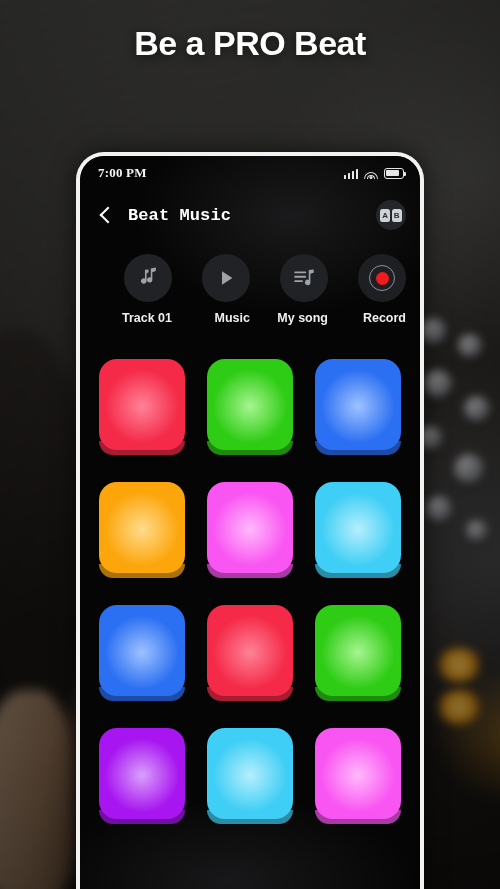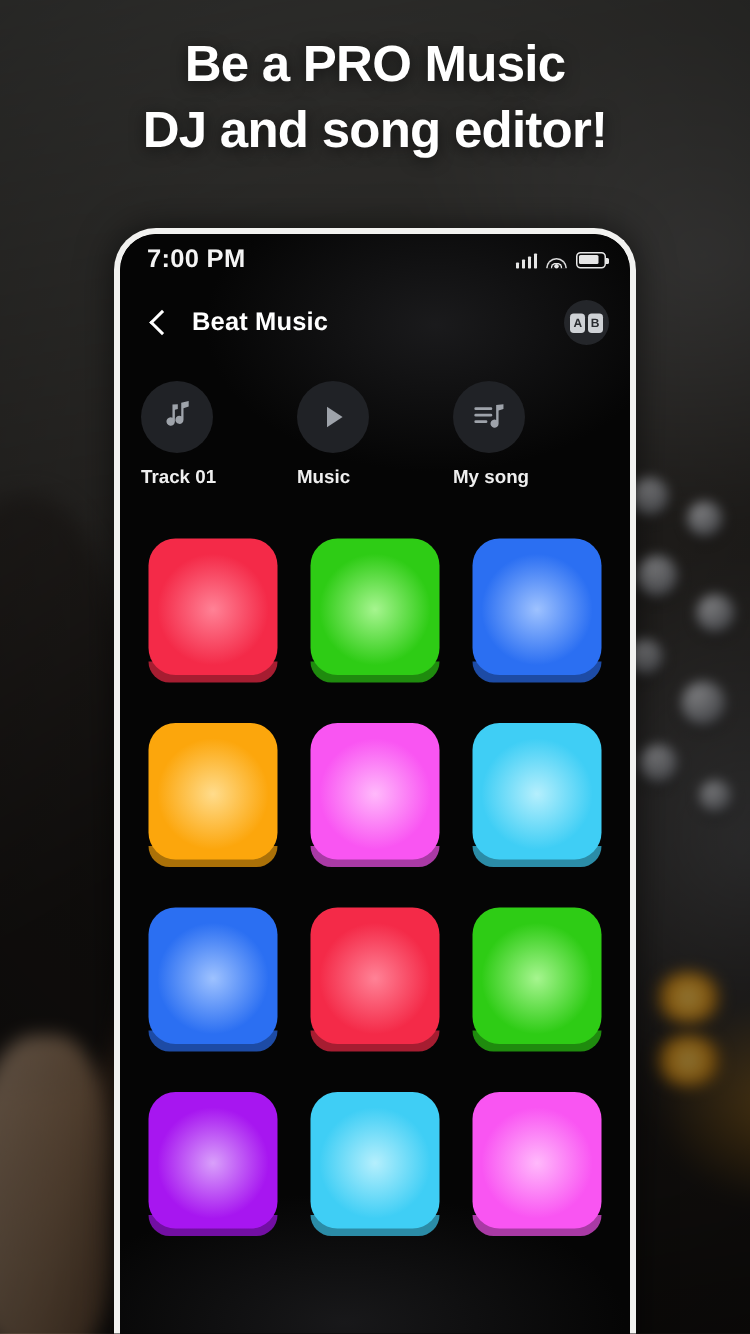--- a/index.html
+++ b/index.html
@@ -82,21 +82,21 @@
       #050505;
     border-radius:24px 24px 0 0;
     overflow:hidden;
   }
 
   
   .statusbar {
     height:34px; display:flex; align-items:center;
     justify-content:space-between; padding:0 16px 0 18px;
   }
-  .clock { color:#f4f4f4; font-size:17px; font-weight:bold; letter-spacing:.2px; }
+  .clock { color:#f4f4f4; font-size:13px; font-weight:bold; letter-spacing:.2px;font-family:Liberation Serif, serif; }
   .sys-icons { display:flex; align-items:center; gap:6px; }
   .sig { display:flex; align-items:flex-end; gap:1.5px; height:11px; }
   .sig b { display:block; width:2.5px; background:#e6e6e6; border-radius:.5px; }
   .sig b:nth-child(1){height:4px;} .sig b:nth-child(2){height:6px;}
   .sig b:nth-child(3){height:8px;} .sig b:nth-child(4){height:10px;}
   .wifi { position:relative; width:14px; height:11px; }
   .wifi u {
     position:absolute; left:50%; bottom:0; transform:translateX(-50%);
     border:1.6px solid #e6e6e6; border-bottom:none;
     border-radius:50% 50% 0 0 / 100% 100% 0 0;
@@ -117,34 +117,34 @@
   
   .apphead {
     height:50px; display:flex; align-items:center; padding:0 14px 0 16px; gap:14px;
   }
   .chev { width:18px; height:18px; position:relative; flex:none; }
   .chev::before {
     content:""; position:absolute; left:6px; top:3px;
     width:10px; height:10px; border-left:2.2px solid #fff; border-bottom:2.2px solid #fff;
     transform:rotate(45deg);
   }
-  .apptitle { color:#fff; font-size:17px; font-weight:bold; flex:1; letter-spacing:.1px; }
+  .apptitle { color:#fff; font-size:17px; font-weight:bold; flex:1; letter-spacing:.1px;font-family:Liberation Mono, monospace; }
   .abtoggle {
     width:30px; height:30px; border-radius:50%; background:#24262a;
     display:flex; align-items:center; justify-content:center; gap:1.5px; flex:none;
   }
   .abtoggle s {
     width:10px; height:13px; border-radius:2.5px; background:#cfd2d6;
     display:flex; align-items:center; justify-content:center;
     color:#2a2c30; font-size:8px; font-weight:bold; text-decoration:none;
   }
 
   
   .toolbar { display:flex; padding:14px 14px 0; }
-  .tool { flex:1; display:flex; flex-direction:column; align-items:flex-start; gap:9px; }
+  .tool { flex:1; display:flex; flex-direction:column; align-items:flex-end; gap:9px; }
   .tool-ico {
     width:48px; height:48px; border-radius:50%; background:#202226;
     display:flex; align-items:center; justify-content:center; color:#9ea3aa;
   }
   .tool-ico.rec { background:#1d1f22; }
   .tool-lbl { color:#efefef; font-size:12.5px; font-weight:bold; }
   .rec-ring {
     width:26px; height:26px; border-radius:50%; border:1.6px solid #8d9196;
     display:flex; align-items:center; justify-content:center;
   }
@@ -182,22 +182,21 @@
     <i style="left:40px; top:154px; width:30px; height:30px;"></i>
     <i style="left:12px; top:196px; width:26px; height:26px;"></i>
     <i style="left:52px; top:220px; width:22px; height:22px;"></i>
   </div>
   <div class="bg-glow1"></div>
   <div class="bg-glow2"></div>
   <div class="bg-vignette"></div>
 </div>
 
 <div class="headline">
-  <span>Be a PRO Music</span>
-  <span>DJ and song editor!</span>
+  <span>Be a PRO Beat</span>
 </div>
 
 <div class="phone">
   <div class="screen">
 
     <div class="statusbar">
       <div class="clock">7:00 PM</div>
       <div class="sys-icons">
         <span class="sig">
             <b></b>
@@ -251,20 +250,28 @@
           <svg width="26" height="26" viewBox="0 0 24 24" fill="currentColor">
             <rect x="3" y="6" width="11" height="1.7" rx=".8"></rect>
             <rect x="3" y="10" width="11" height="1.7" rx=".8"></rect>
             <rect x="3" y="14" width="8" height="1.7" rx=".8"></rect>
             <path d="M16.4 4.6v9.2a2.5 2.5 0 1 0 1.5 2.3V8l3-.9V4.1l-4.5 .5z"></path>
           </svg>
         </span>
         <span class="tool-lbl">My song</span>
       </div>
 
+      <div class="tool">
+        <span class="tool-ico rec">
+          <span class="rec-ring">
+              <span class="rec-dot"></span>
+            </span>
+        </span>
+        <span class="tool-lbl">Record</span>
+      </div>
 
     </div>
 
     <div class="pads" id="pads">
         <div class="pad">
           <span class="lip" style="background: rgb(244, 42, 72);"></span>
           <span class="face" style="background: radial-gradient(circle at 50% 52%, rgb(255, 130, 150) 0%, rgb(244, 42, 72) 58%, rgb(244, 42, 72) 100%);"></span>
         </div>
         <div class="pad">
           <span class="lip" style="background: rgb(46, 204, 21);"></span>

